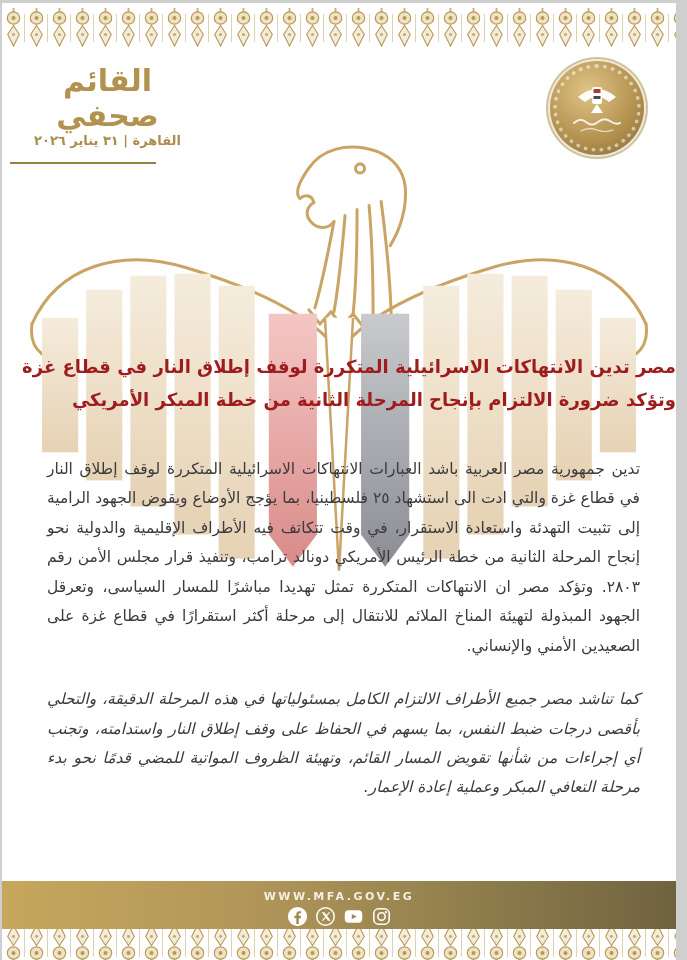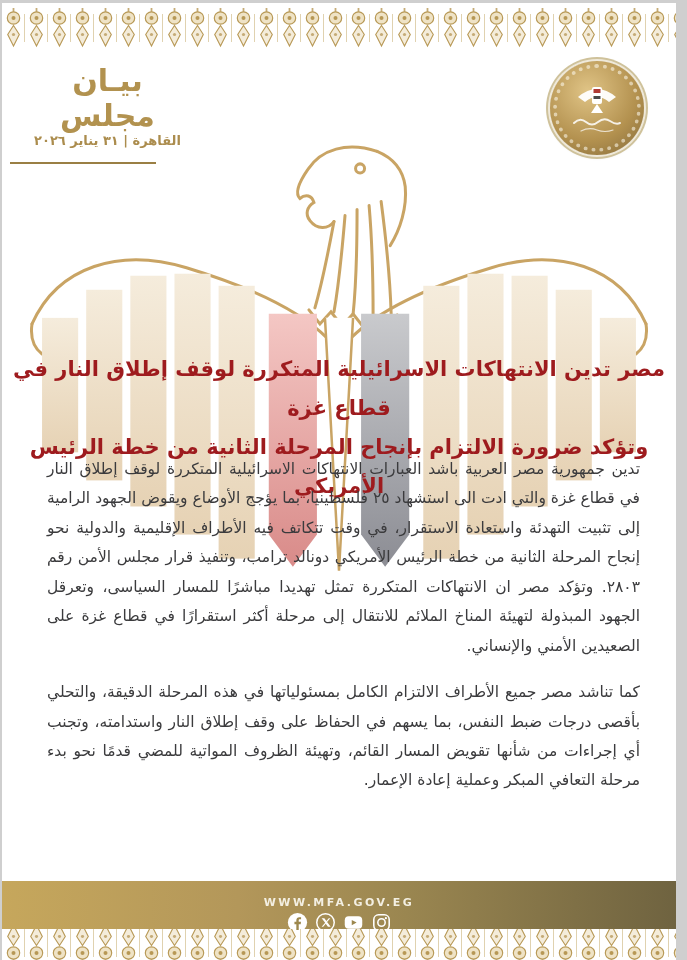--- a/index.html
+++ b/index.html
@@ -25,33 +25,33 @@
           box-shadow:0 0 0 2px #efe9da, 0 0 0 4px #cfc29b, 0 1px 4px rgba(0,0,0,.25); }
   .seal::before { content:""; position:absolute; inset:3px; border-radius:50%;
           border:4px dotted rgba(255,252,240,.55); }
   .seal svg { position:absolute; inset:0; }
 
   
   .watermark { position:absolute; top:138px; left:50%; transform:translateX(-50%);
                width:622px; height:432px; pointer-events:none; }
 
   
-  .headline { position:absolute; top:347px; left:0; right:0; text-align:center;
-              font-size:21px; font-weight:bold; color:#9e1b1e; line-height:1.85; }
+  .headline { position:absolute; top:347px; left:0; right:0; text-align:right;
+              font-size:18px; font-weight:bold; color:#9e1b1e; line-height:1.85; }
 
   
   .body-text { position:absolute; top:452px; left:45px; right:36px; direction:rtl;
                color:#3b3b3d; font-size:15.5px; line-height:1.9; text-align:justify; }
-  .body-text p + p { margin-top:17px; }
+  .body-text p + p { margin-top:24px;font-style:italic; }
 
   
   .band { position:absolute; top:878px; left:0; right:0; height:48px;
           background:linear-gradient(90deg,#c6a75c 0%,#b3975a 35%,#9a8650 60%,#6f6340 100%);
           text-align:center; }
-  .site { padding-top:15px; font-size:11px; letter-spacing:2.5px; color:#f3efe2; font-weight:bold; }
+  .site { padding-top:9px; font-size:11px; letter-spacing:2.5px; color:#f3efe2; font-weight:bold; }
   .socials { margin-top:3px; display:flex; justify-content:center; gap:7px; }
   .socials .sicon { width:21px; height:21px; display:block; cursor:pointer; }
 </style>
 </head>
 <body>
 
 <div class="photo">
   <div class="page">
 
     <svg class="orn top" aria-hidden="true">
@@ -62,21 +62,21 @@
           <circle cx="11.5" cy="10" r="2" fill="#b79855"></circle>
           <path d="M11.5 17.5 L17.3 26.5 L11.5 38 L5.7 26.5 Z" fill="#f4ecda" stroke="#b79855" stroke-width="1.1"></path>
           <circle cx="11.5" cy="26.5" r="1.6" fill="#c5ab76"></circle>
           <rect x="22.2" y="6" width="1.2" height="28" fill="#d9c79c"></rect>
         </pattern>
       </defs>
       <rect x="0" y="0" width="100%" height="40" fill="url(#ornpat)"></rect>
     </svg>
 
     <div class="title-block">
-      <div class="statement-title">بيـان مجلس</div>
+      <div class="statement-title">القائم صحفي</div>
       <div class="dateline">القاهرة | ٣١ يناير ٢٠٢٦</div>
     </div>
     <div class="gold-rule"></div>
 
     <div class="seal">
       <svg viewBox="0 0 94 94" aria-hidden="true">
 
         <path d="M28 36 Q47 20 66 36 L59 41 Q47 31 35 41 Z" fill="#ffffff" opacity="0.95"></path>
         <rect x="42" y="26" width="10" height="17" rx="2" fill="#ffffff"></rect>
         <rect x="43.5" y="28" width="7" height="4" fill="#b03a34"></rect>
@@ -140,21 +140,21 @@
 
         <path d="M240 172 L288 172 L288 392 L264 424 L240 392 Z" fill="url(#gRed)"></path>
         <path d="M332 172 L380 172 L380 392 L356 424 L332 392 Z" fill="url(#gGray)"></path>
 
         <path d="M296 176 L310 428 L324 176" fill="#ffffff" stroke="#c9a464" stroke-width="2.5"></path>
       </svg>
     </div>
 
     <div class="headline" dir="rtl">
       <div>مصر تدين الانتهاكات الاسرائيلية المتكررة لوقف إطلاق النار في قطاع غزة</div>
-      <div>وتؤكد ضرورة الالتزام بإنجاح المرحلة الثانية من خطة الرئيس الأمريكي</div>
+      <div>وتؤكد ضرورة الالتزام بإنجاح المرحلة الثانية من خطة المبكر الأمريكي</div>
     </div>
 
     <main class="body-text">
       <p>تدين جمهورية مصر العربية باشد العبارات الانتهاكات الاسرائيلية المتكررة لوقف إطلاق النار في قطاع غزة والتي ادت الى استشهاد ٢٥ فلسطينيا، بما يؤجج الأوضاع ويقوض الجهود الرامية إلى تثبيت التهدئة واستعادة الاستقرار، في وقت تتكاتف فيه الأطراف الإقليمية والدولية نحو إنجاح المرحلة الثانية من خطة الرئيس الأمريكي دونالد ترامب، وتنفيذ قرار مجلس الأمن رقم ٢٨٠٣. وتؤكد مصر ان الانتهاكات المتكررة تمثل تهديدا مباشرًا للمسار السياسى، وتعرقل الجهود المبذولة لتهيئة المناخ الملائم للانتقال إلى مرحلة أكثر استقرارًا في قطاع غزة على الصعيدين الأمني والإنساني.</p>
       <p>كما تناشد مصر جميع الأطراف الالتزام الكامل بمسئولياتها في هذه المرحلة الدقيقة، والتحلي بأقصى درجات ضبط النفس، بما يسهم في الحفاظ على وقف إطلاق النار واستدامته، وتجنب أي إجراءات من شأنها تقويض المسار القائم، وتهيئة الظروف المواتية للمضي قدمًا نحو بدء مرحلة التعافي المبكر وعملية إعادة الإعمار.</p>
     </main>
 
     <footer class="band">
       <div class="site">WWW.MFA.GOV.EG</div>
       <div class="socials">

